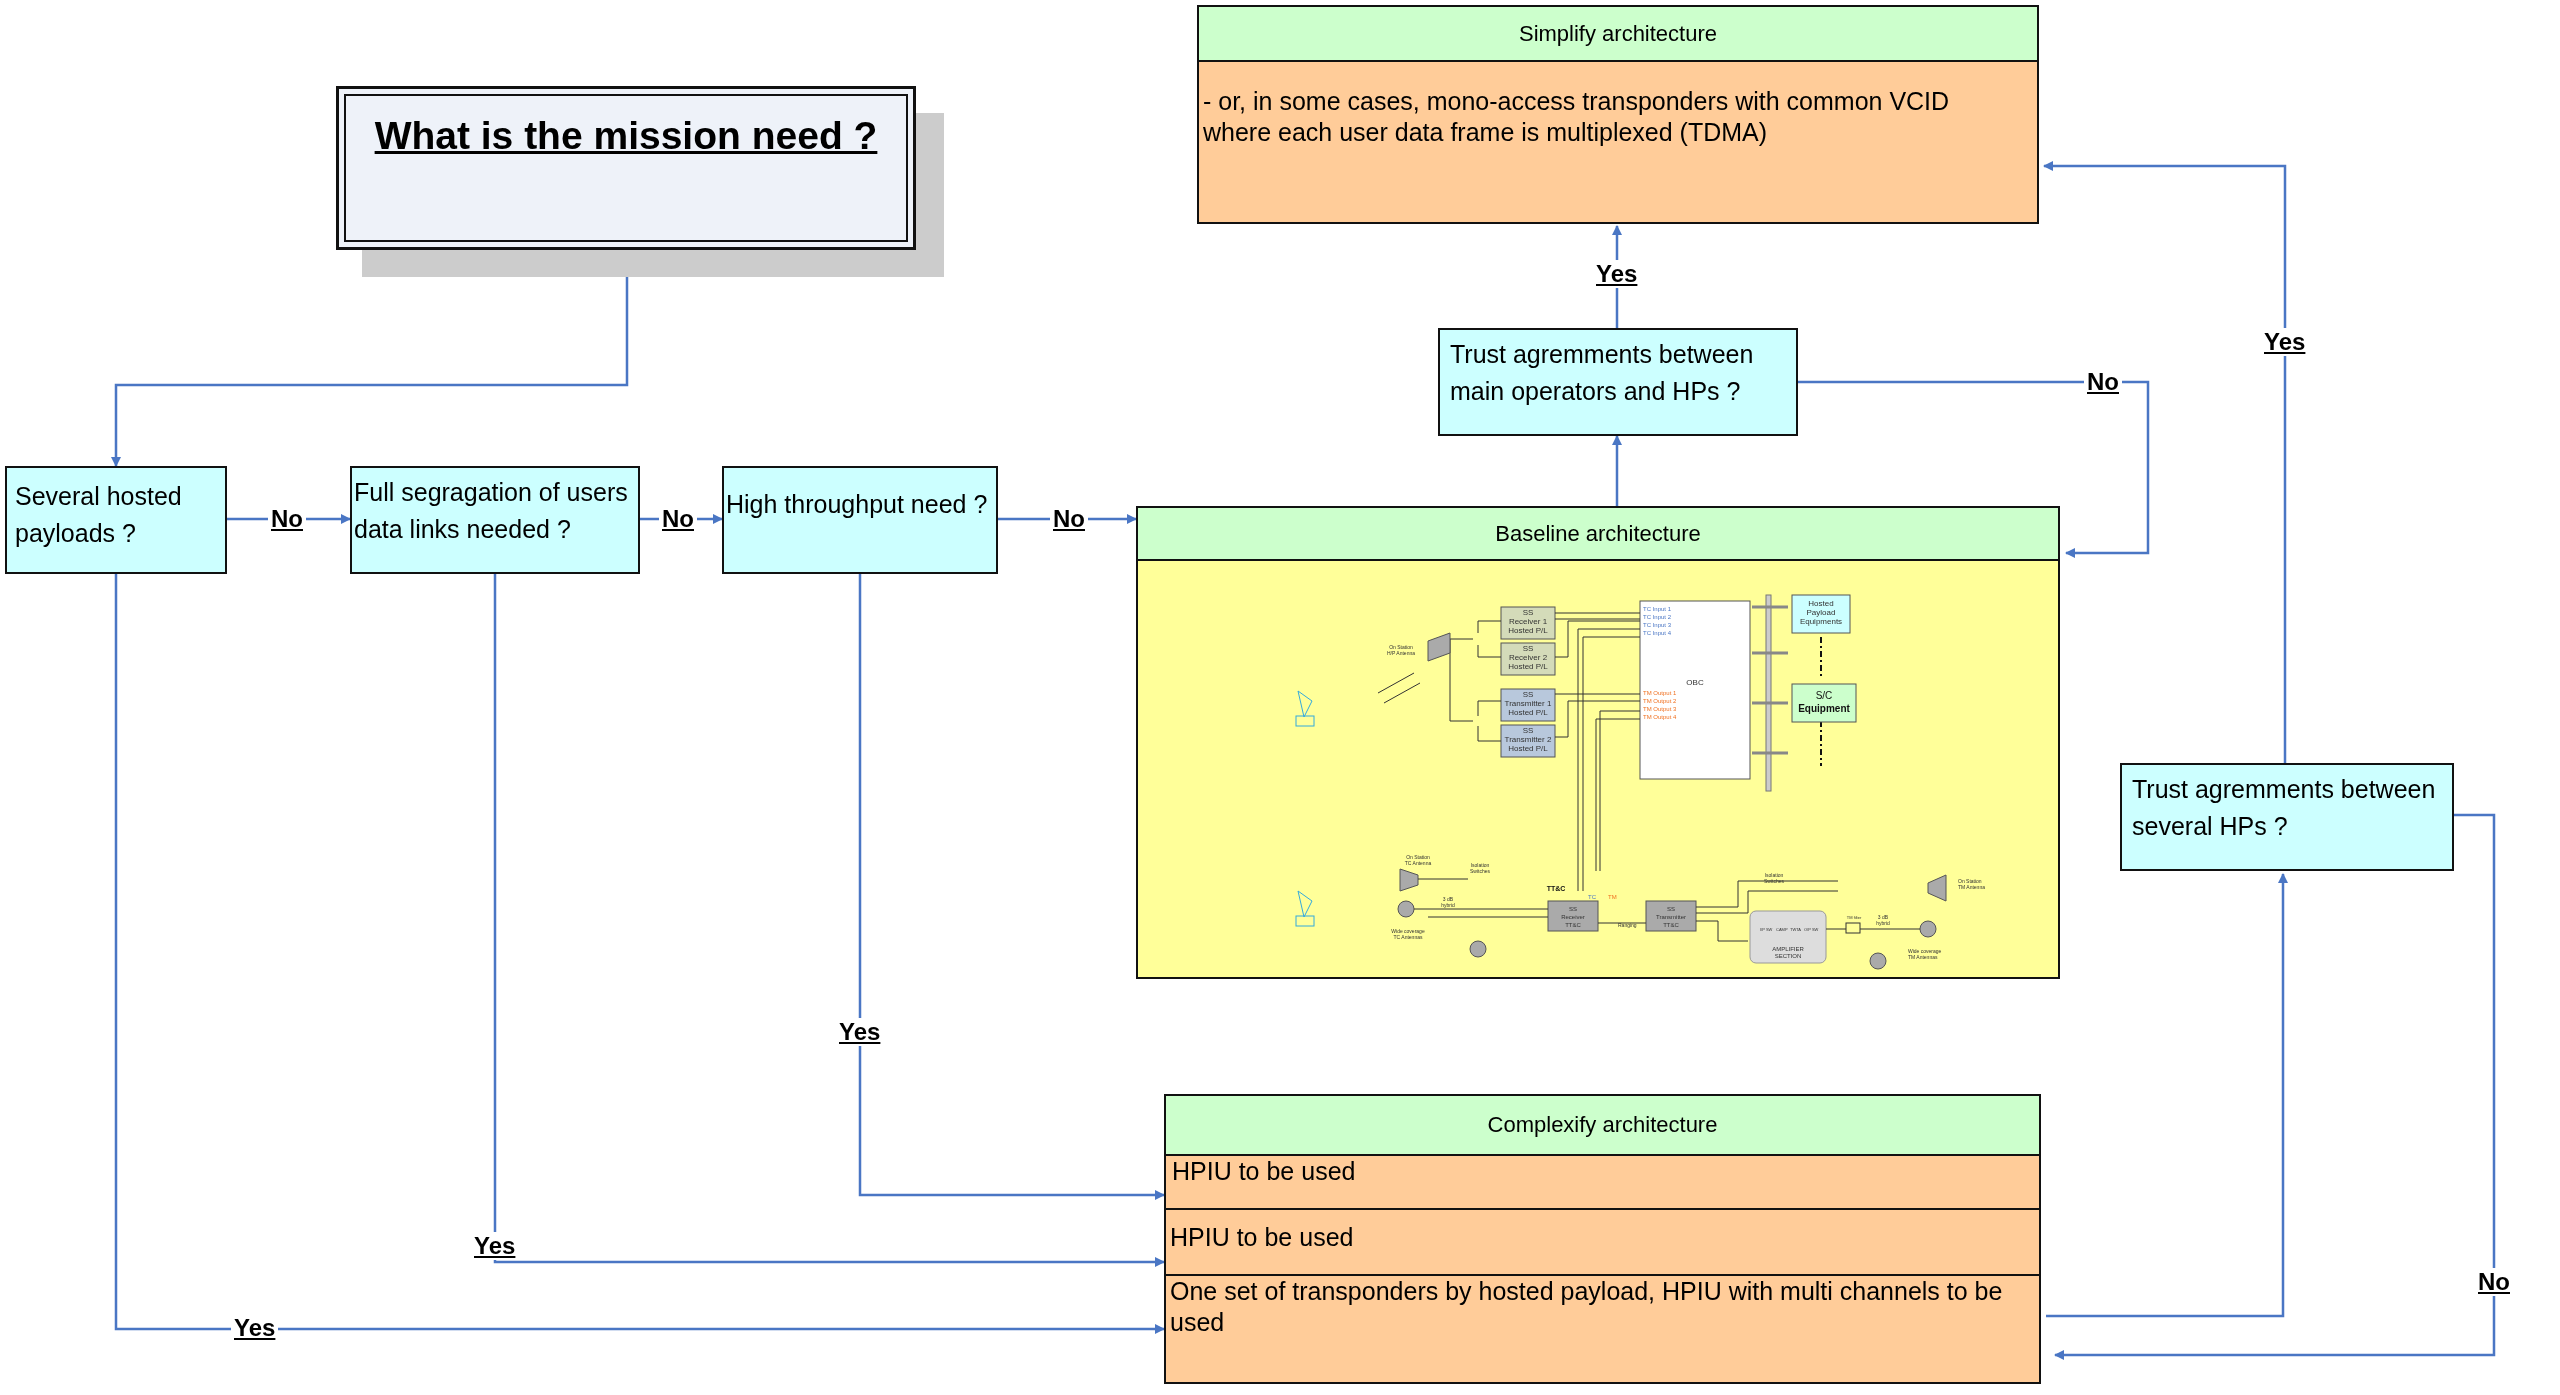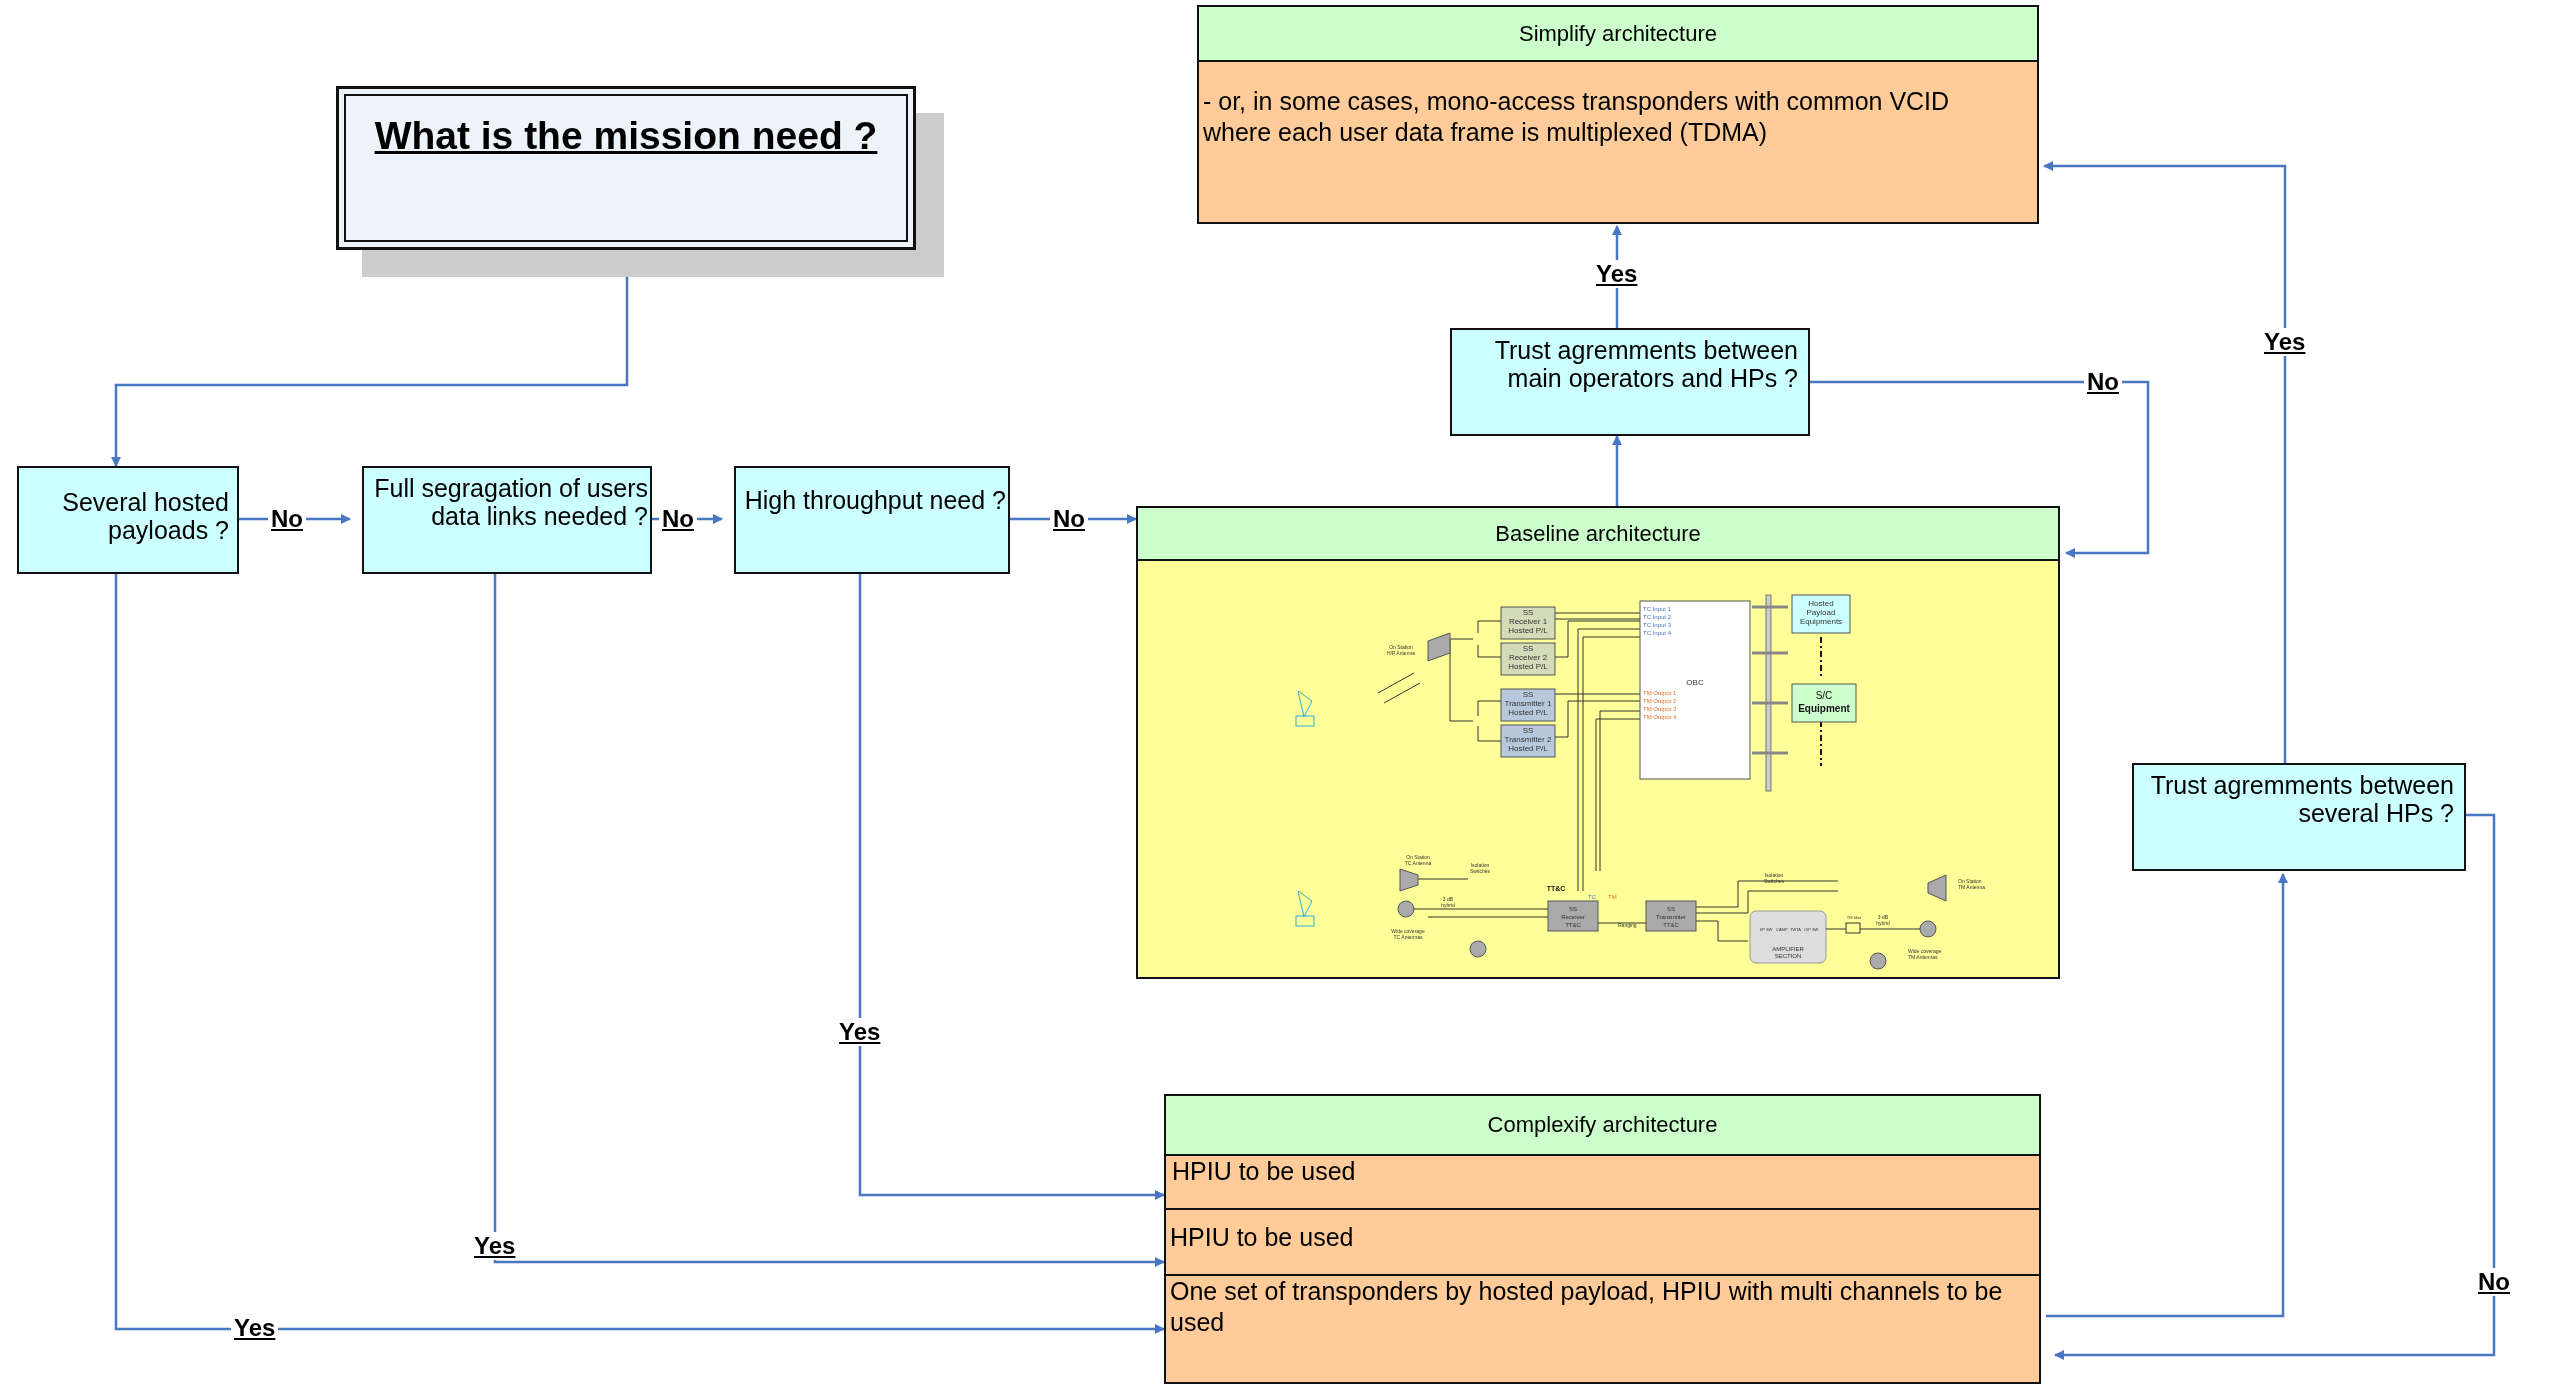--- a/index.html
+++ b/index.html
@@ -1,19 +1,19 @@
 <!DOCTYPE html>
 <html><head>
 <meta charset="utf-8">
 <style>
   html, body { margin:0; padding:0; }
   body { width:2560px; height:1395px; position:relative; background:#ffffff; overflow:hidden;
          font-family:"Liberation Sans", sans-serif; color:#000; }
   .abs { position:absolute; box-sizing:border-box; }
-  .q { background:#ccffff; border:2.5px solid #111; font-size:25px; line-height:28px; text-align:right;margin-left:12px; }
+  .q { background:#ccffff; border:2.5px solid #111; font-size:25px; line-height:37px; text-align:left; }
   .hdr { background:#ccffcc; border:2.5px solid #111; font-size:22px; text-align:center; display:flex; align-items:center; justify-content:center; }
   .body-orange { background:#ffcc99; border:2.5px solid #111; font-size:25px; line-height:31px; }
   .body-yellow { background:#ffff99; border:2.5px solid #111; }
   .lbl { position:absolute; background:#fff; font-weight:bold; font-size:24px; padding:0 3px; line-height:28px;text-decoration:underline; }
   svg text { font-family:"Liberation Sans", sans-serif; }
 </style>
 </head>
 <body>
 
 <svg class="abs" style="left:0;top:0" width="2560" height="1395">
@@ -39,21 +39,21 @@
   </g>
 </svg>
 
 <div class="abs" style="left:362px;top:113px;width:582px;height:164px;background:#cccccc;"></div>
 <div class="abs" style="left:336px;top:86px;width:580px;height:164px;background:#eef2f9;border:3px solid #111;padding:5px;">
   <div style="border:2px solid #111;height:100%;box-sizing:border-box;text-align:center;padding-top:18px;">
     <span style="font-size:39px;font-weight:bold;text-decoration:underline;">What is the mission need ?</span>
   </div>
 </div>
 
-<div class="abs q" style="left:5px;top:466px;width:222px;height:108px;padding:20px 8px;">
+<div class="abs q" style="left:5px;top:466px;width:222px;height:108px;padding:10px 8px;">
   <span>Several hosted payloads ?</span>
 </div>
 <div class="abs q" style="left:350px;top:466px;width:290px;height:108px;padding:6px 2px;">
   <span>Full segragation of users data links needed ?</span>
 </div>
 <div class="abs q" style="left:722px;top:466px;width:276px;height:108px;padding:18px 2px;">
   <span>High throughput need ?</span>
 </div>
 <div class="abs q" style="left:1438px;top:328px;width:360px;height:108px;padding:6px 10px;">
   <span>Trust agremments between main operators and HPs ?</span>

